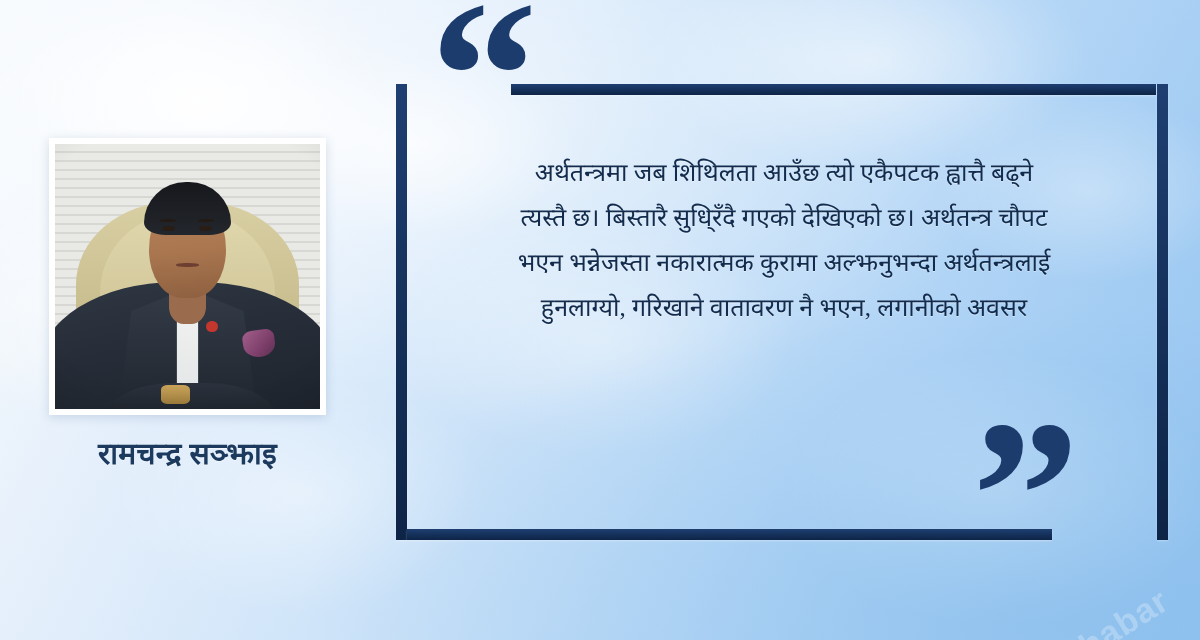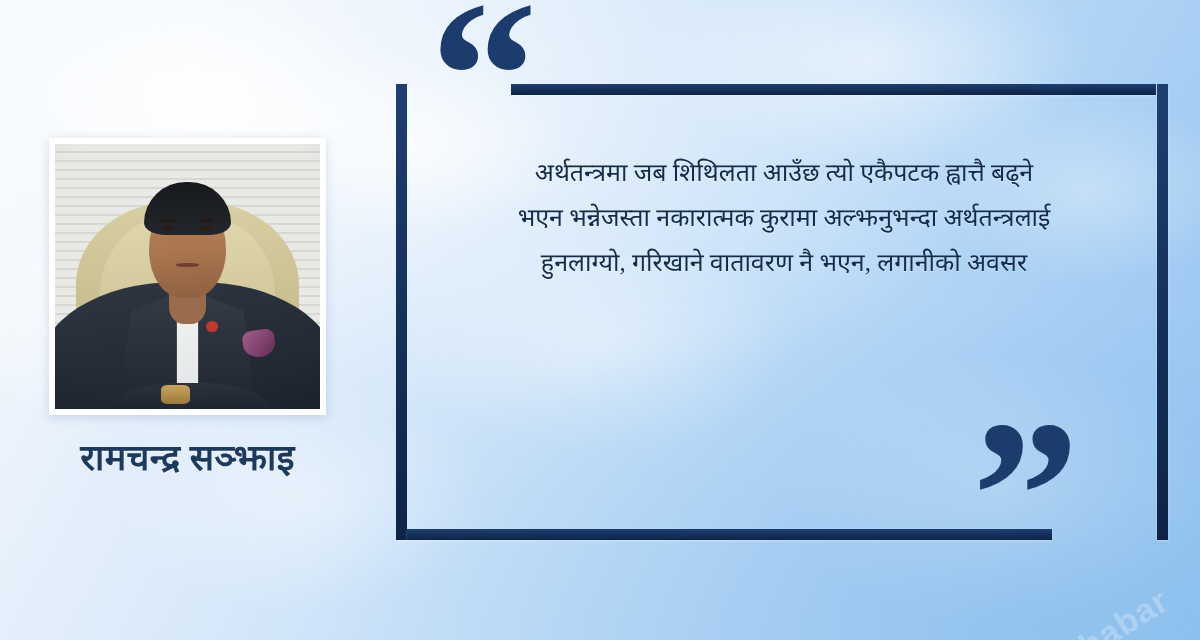--- a/index.html
+++ b/index.html
@@ -232,21 +232,21 @@
     background: radial-gradient(120% 100% at 50% 42%, rgba(0,0,0,0) 52%, rgba(0,0,0,0.22) 100%);
   }
 
   .portrait-name {
     position: absolute;
     left: 49px;
     top: 432px;
     width: 277px;
     text-align: center;
     font-family: "Liberation Serif", serif;
-    font-size: 36px;
+    font-size: 30px;
     font-weight: 700;
     color: #1b3a5e;
     letter-spacing: .3px;
     text-shadow: 0 1px 1px rgba(255,255,255,0.55);
     white-space: nowrap;
   }
 
   
   .frame {
     position: absolute;
@@ -369,19 +369,20 @@
     <div class="frame-bar bar-right"></div>
     <div class="frame-bar bar-top"></div>
     <div class="frame-bar bar-bottom"></div>
   </div>
 
   <div class="quote-glyph quote-open">“</div>
   <div class="quote-glyph quote-close">”</div>
 
   <div class="quote-text">
     <span class="qline">अर्थतन्त्रमा जब शिथिलता आउँछ त्यो एकैपटक ह्वात्तै बढ्ने</span>
+    <span class="qline">त्यस्तै छ। बिस्तारै सुधि्रँदै गएको देखिएको छ। अर्थतन्त्र चौपट</span>
     <span class="qline">भएन भन्नेजस्ता नकारात्मक कुरामा अल्झनुभन्दा अर्थतन्त्रलाई</span>
     <span class="qline">हुनलाग्यो, गरिखाने वातावरण नै भएन, लगानीको अवसर</span>
   </div>
 
   <div class="watermark">onlinekhabar</div>
 
 </div>
 
 </body></html>

